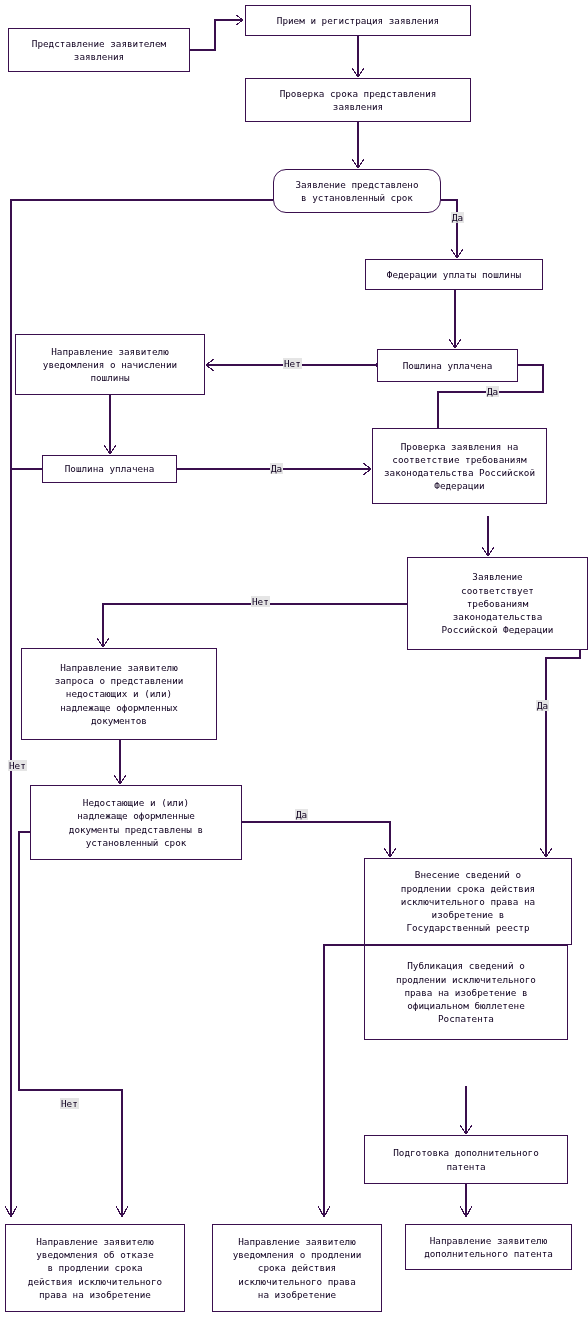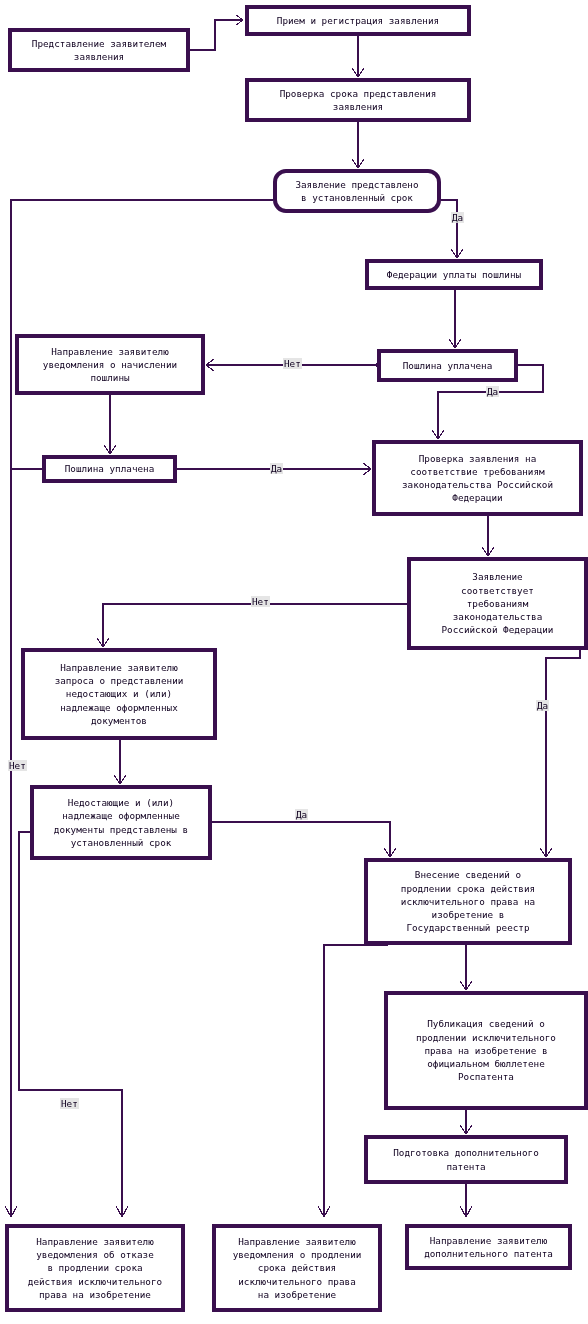--- a/index.html
+++ b/index.html
@@ -1,19 +1,19 @@
 <!DOCTYPE html>
 <html><head>
 <meta charset="utf-8">
 <style>
   html,body{margin:0;padding:0;background:#ffffff;}
   body{font-family:"DejaVu Sans Mono","Liberation Mono",monospace;}
   #stage{position:relative;width:588px;height:1324px;background:#ffffff;overflow:hidden;}
   svg.layer{position:absolute;left:0;top:0;width:588px;height:1324px;}
-  .node{position:absolute;box-sizing:border-box;border:4px solid #0f172a;background:#ffffff;
+  .node{position:absolute;box-sizing:border-box;border:1px solid #0f172a;background:#ffffff;
         display:flex;align-items:center;justify-content:center;text-align:center;
         font-family:"DejaVu Sans Mono","Liberation Mono",monospace;
         font-size:9.3px;line-height:13.2px;color:#100020;letter-spacing:0px;padding:2px 3px;}
   .node span{display:block;white-space:pre-line;}
   .elabel{position:absolute;font-family:"DejaVu Sans Mono","Liberation Mono",monospace;
           font-size:9.3px;line-height:11px;color:#100020;background:#e5e5e5;padding:0 1px;white-space:nowrap;}
 </style>
 </head>
 <body>
 
@@ -111,54 +111,54 @@
       <span>Пошлина уплачена</span>
     </div>
   <div class="node" style="left: 15px; top: 334px; width: 190px; height: 61px; border-color: rgb(58, 15, 78);">
       <span>Направление заявителю
 уведомления о начислении
 пошлины</span>
     </div>
   <div class="node" style="left: 42px; top: 455px; width: 135px; height: 28px; border-color: rgb(58, 15, 78);">
       <span>Пошлина уплачена</span>
     </div>
-  <div class="node" style="left: 372px; top: 440px; width: 211px; height: 76px; border-color: rgb(58, 15, 78);">
+  <div class="node" style="left: 372px; top: 428px; width: 175px; height: 76px; border-color: rgb(58, 15, 78);">
       <span>Проверка заявления на
 соответствие требованиям
 законодательства Российской
 Федерации</span>
     </div>
   <div class="node" style="left: 407px; top: 557px; width: 181px; height: 93px; border-color: rgb(58, 15, 78);">
       <span>Заявление
 соответствует
 требованиям
 законодательства
 Российской Федерации</span>
     </div>
   <div class="node" style="left: 21px; top: 648px; width: 196px; height: 92px; border-color: rgb(58, 15, 78);">
       <span>Направление заявителю
 запроса о представлении
 недостающих и (или)
 надлежаще оформленных
 документов</span>
     </div>
-  <div class="node" style="left: 30px; top: 785px; width: 182px; height: 75px; border-color: rgb(58, 15, 78);">
+  <div class="node" style="left: 30px; top: 785px; width: 212px; height: 75px; border-color: rgb(58, 15, 78);">
       <span>Недостающие и (или)
 надлежаще оформленные
 документы представлены в
 установленный срок</span>
     </div>
   <div class="node" style="left: 364px; top: 858px; width: 208px; height: 87px; border-color: rgb(58, 15, 78);">
       <span>Внесение сведений о
 продлении срока действия
 исключительного права на
 изобретение в
 Государственный реестр</span>
     </div>
-  <div class="node" style="left: 364px; top: 991px; width: 204px; height: 119px; border-color: rgb(58, 15, 78); margin-left: 20px;">
+  <div class="node" style="left: 364px; top: 945px; width: 204px; height: 95px; border-color: rgb(58, 15, 78);">
       <span>Публикация сведений о
 продлении исключительного
 права на изобретение в
 официальном бюллетене
 Роспатента</span>
     </div>
   <div class="node" style="left: 364px; top: 1135px; width: 204px; height: 49px; border-color: rgb(58, 15, 78);">
       <span>Подготовка дополнительного
 патента</span>
     </div>

